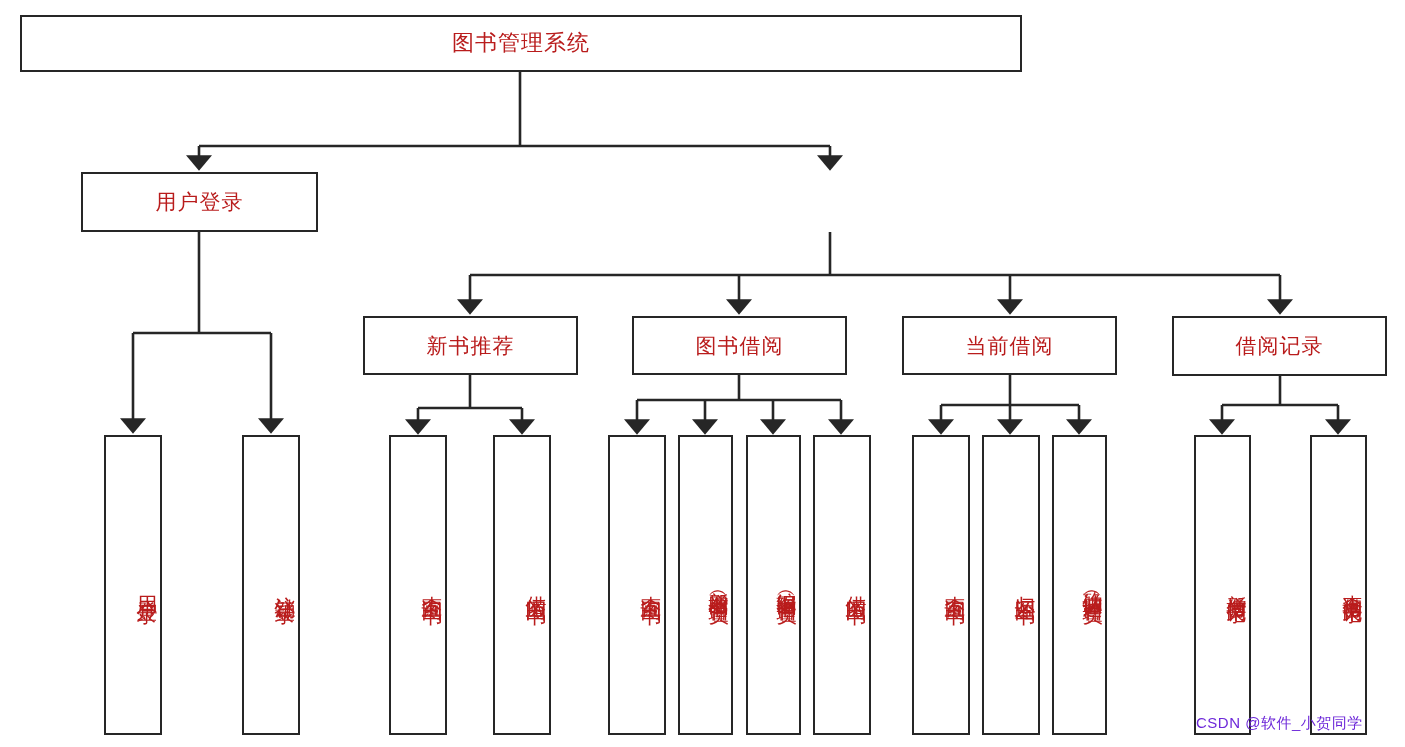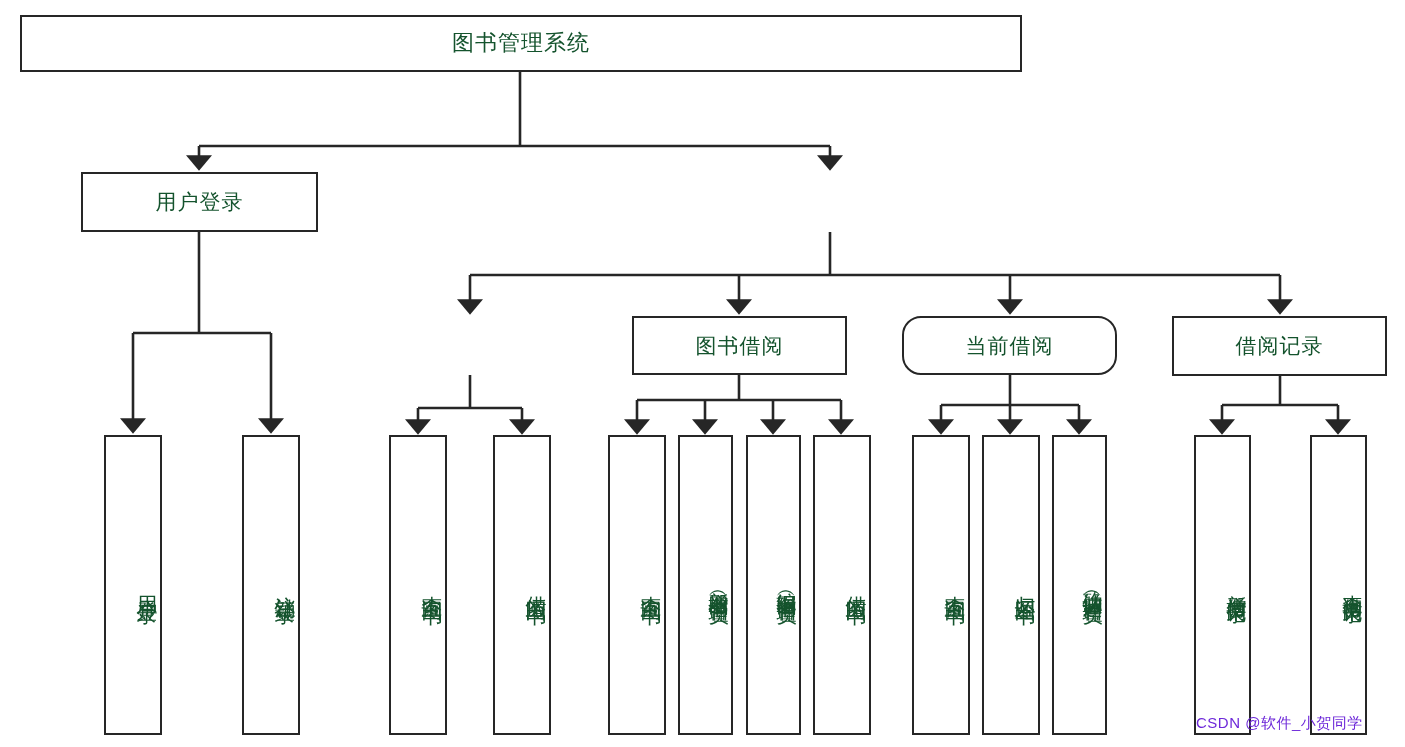--- a/index.html
+++ b/index.html
@@ -28,21 +28,21 @@
     pointer-events: none;
   }
   .node {
     position: absolute;
     box-sizing: border-box;
     background: #ffffff;
     border: 2px solid #262626;
     display: flex;
     align-items: center;
     justify-content: center;
-    color: #14532d;
+    color: #b91c1c;
     z-index: 2;
   }
   .node.h {
     font-size: 21px;
     letter-spacing: 1px;
     line-height: 1.2;
   }
   .node.h.root {
     font-size: 22px;
   }
@@ -132,26 +132,29 @@
 
   <div class="node h root" style="left:20px; top:15px; width:1002px; height:57px;">
     <span>图书管理系统</span>
   </div>
 
   <div class="node h" style="left:81px; top:172px; width:237px; height:60px;">
     <span>用户登录</span>
   </div>
 
 
+  <div class="node h" style="left:363px; top:316px; width:215px; height:59px;">
+    <span>新书推荐</span>
+  </div>
 
   <div class="node h" style="left:632px; top:316px; width:215px; height:59px;">
     <span>图书借阅</span>
   </div>
 
-  <div class="node h" style="left:902px; top:316px; width:215px; height:59px;border-radius:19px;">
+  <div class="node h" style="left:902px; top:316px; width:215px; height:59px;">
     <span>当前借阅</span>
   </div>
 
   <div class="node h" style="left:1172px; top:316px; width:215px; height:60px;">
     <span>借阅记录</span>
   </div>
 
   <div class="node v" style="left:104px; top:435px; width:58px; height:300px;">
     <span>用户登录</span>
   </div>

